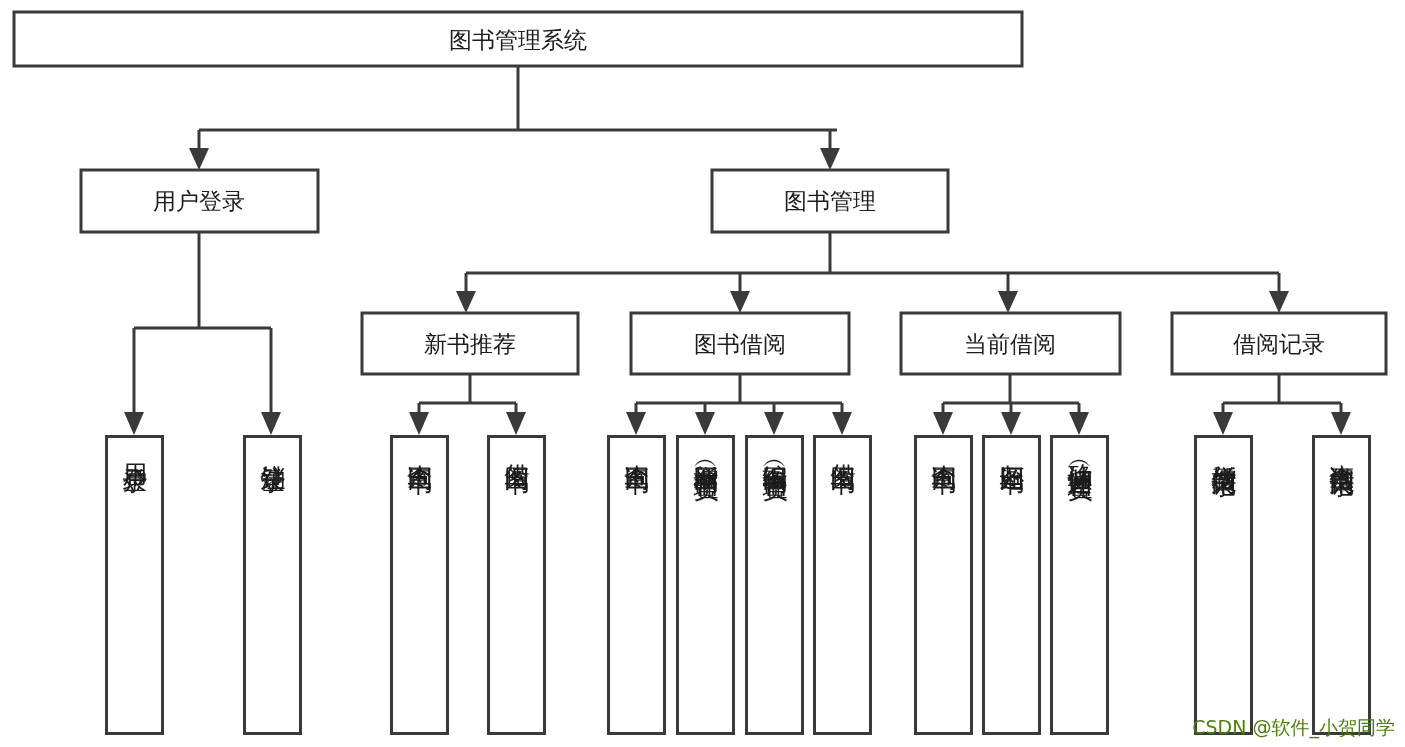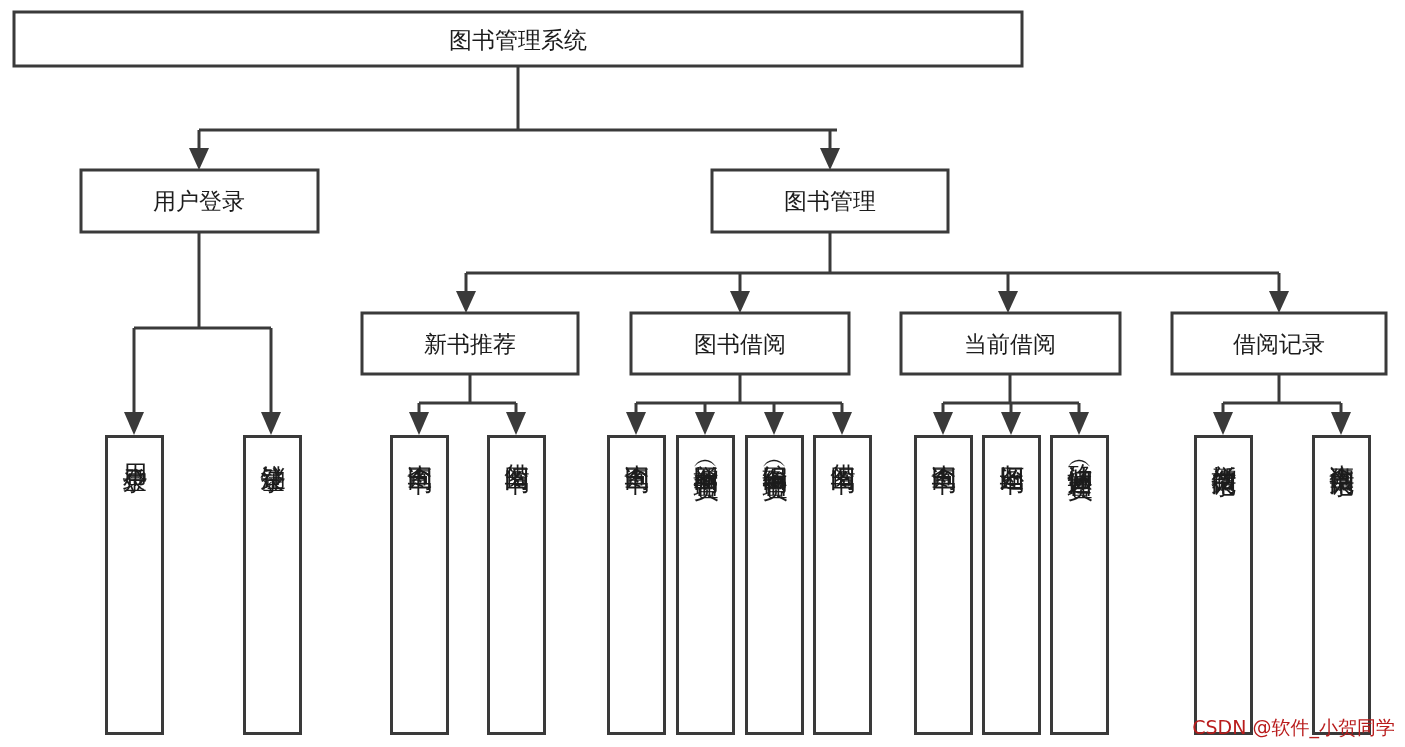--- a/index.html
+++ b/index.html
@@ -68,21 +68,21 @@
     color: #1c1c1c;
     letter-spacing: 2px;
     white-space: nowrap;
   }
   .watermark {
     position: absolute;
     right: 10px;
     bottom: 6px;
     font-family: "DejaVu Sans", "Liberation Sans", sans-serif;
     font-size: 19px;
-    color: #b91c1c;
+    color: #4d7c0f;
     white-space: nowrap;
     pointer-events: none;
   }
 </style>
 </head>
 <body>
 
 <div id="diagram-root">
 
   <svg class="flow" viewBox="0 0 1405 747">

